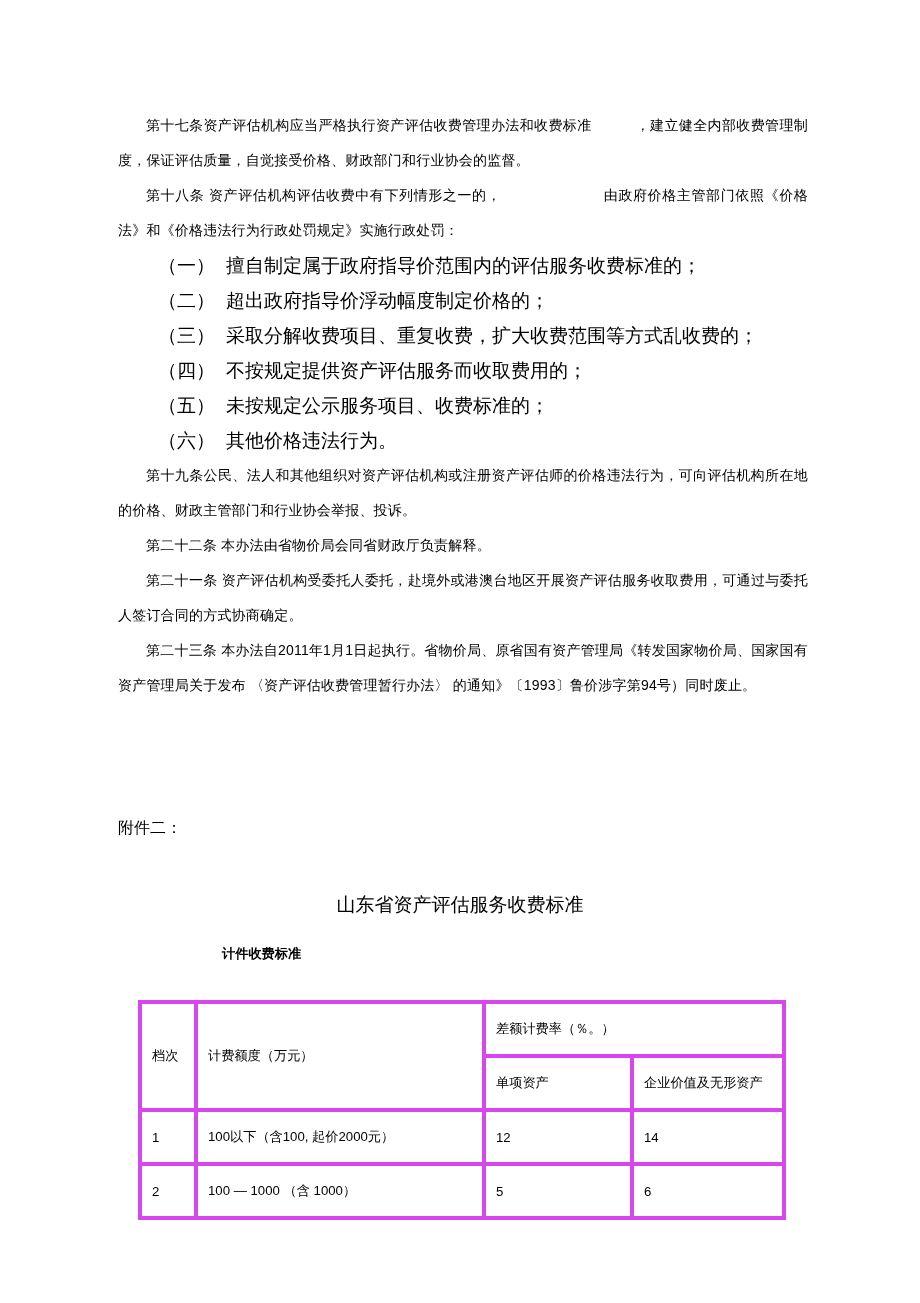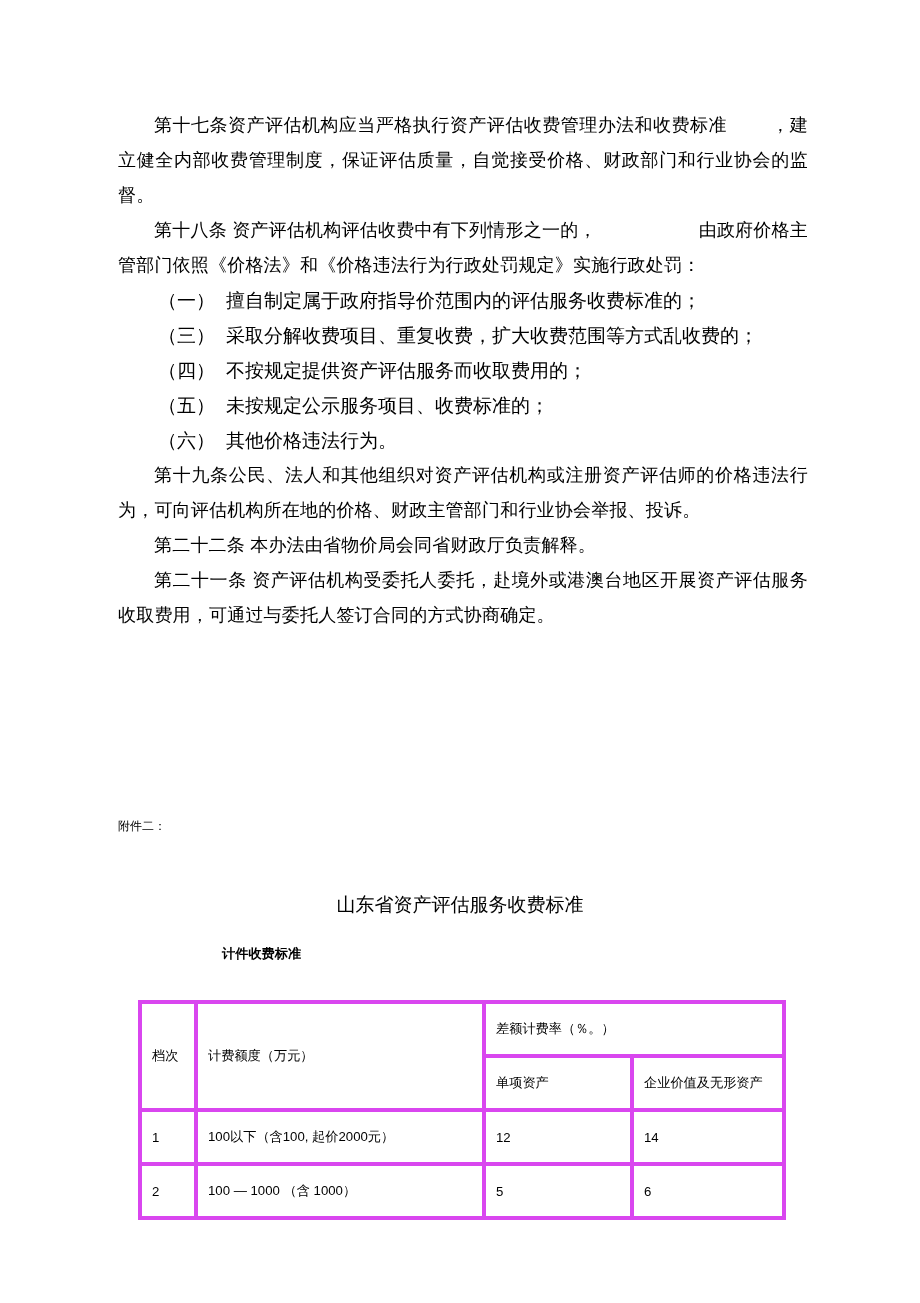--- a/index.html
+++ b/index.html
@@ -23,21 +23,21 @@
     padding: 0;
   }
   .doc-body {
     position: absolute;
     left: 118px;
     top: 108px;
     width: 690px;
   }
   p {
     margin: 0;
-    font-size: 18px;
+    font-size: 14px;
     line-height: 35px;
     letter-spacing: 0.2px;
     text-align: justify;
   }
   .indent {
     text-indent: 2em;
   }
   .item-row {
     display: block;
     font-size: 19px;
@@ -56,21 +56,21 @@
     width: 44px;
   }
   .gap-inline-2 {
     display: inline-block;
     width: 102px;
   }
   .attachment {
     position: absolute;
     left: 118px;
     top: 818px;
-    font-size: 12px;
+    font-size: 16px;
   }
   .doc-title {
     position: absolute;
     left: 0;
     top: 892px;
     width: 920px;
     text-align: center;
     font-size: 19px;
   }
   .table-caption {
@@ -117,29 +117,31 @@
 <div class="page">
 
   <div class="doc-body">
 
     <p class="indent para-17"><span>第十七条资产评估机构应当严格执行资产评估收费管理办法和收费标准</span><span class="gap-inline"></span><span>，建立健全内部收费管理制度，保证评估质量，自觉接受价格、财政部门和行业协会的监督。</span></p>
 
     <p class="indent"><span>第十八条  资产评估机构评估收费中有下列情形之一的，</span><span class="gap-inline-2"></span><span>由政府价格主管部门依照《价格法》和《价格违法行为行政处罚规定》实施行政处罚：</span></p>
 
     <div>
       <div class="item-row"><span class="num">（一）</span><span>擅自制定属于政府指导价范围内的评估服务收费标准的；</span></div>
+      <div class="item-row"><span class="num">（二）</span><span>超出政府指导价浮动幅度制定价格的；</span></div>
       <div class="item-row"><span class="num">（三）</span><span>采取分解收费项目、重复收费，扩大收费范围等方式乱收费的；</span></div>
       <div class="item-row"><span class="num">（四）</span><span>不按规定提供资产评估服务而收取费用的；</span></div>
       <div class="item-row"><span class="num">（五）</span><span>未按规定公示服务项目、收费标准的；</span></div>
       <div class="item-row"><span class="num">（六）</span><span>其他价格违法行为。</span></div>
     </div>
 
     <p class="indent">第十九条公民、法人和其他组织对资产评估机构或注册资产评估师的价格违法行为，可向评估机构所在地的价格、财政主管部门和行业协会举报、投诉。</p>
     <p class="indent">第二十二条  本办法由省物价局会同省财政厅负责解释。</p>
     <p class="indent">第二十一条  资产评估机构受委托人委托，赴境外或港澳台地区开展资产评估服务收取费用，可通过与委托人签订合同的方式协商确定。</p>
+    <p class="indent">第二十三条  本办法自2011年1月1日起执行。省物价局、原省国有资产管理局《转发国家物价局、国家国有资产管理局关于发布 〈资产评估收费管理暂行办法〉 的通知》〔1993〕鲁价涉字第94号）同时废止。</p>
 
   </div>
 
   <div class="attachment">附件二：</div>
 
   <div class="doc-title">山东省资产评估服务收费标准</div>
 
   <div class="table-caption">计件收费标准</div>
 
   <table class="fee">

